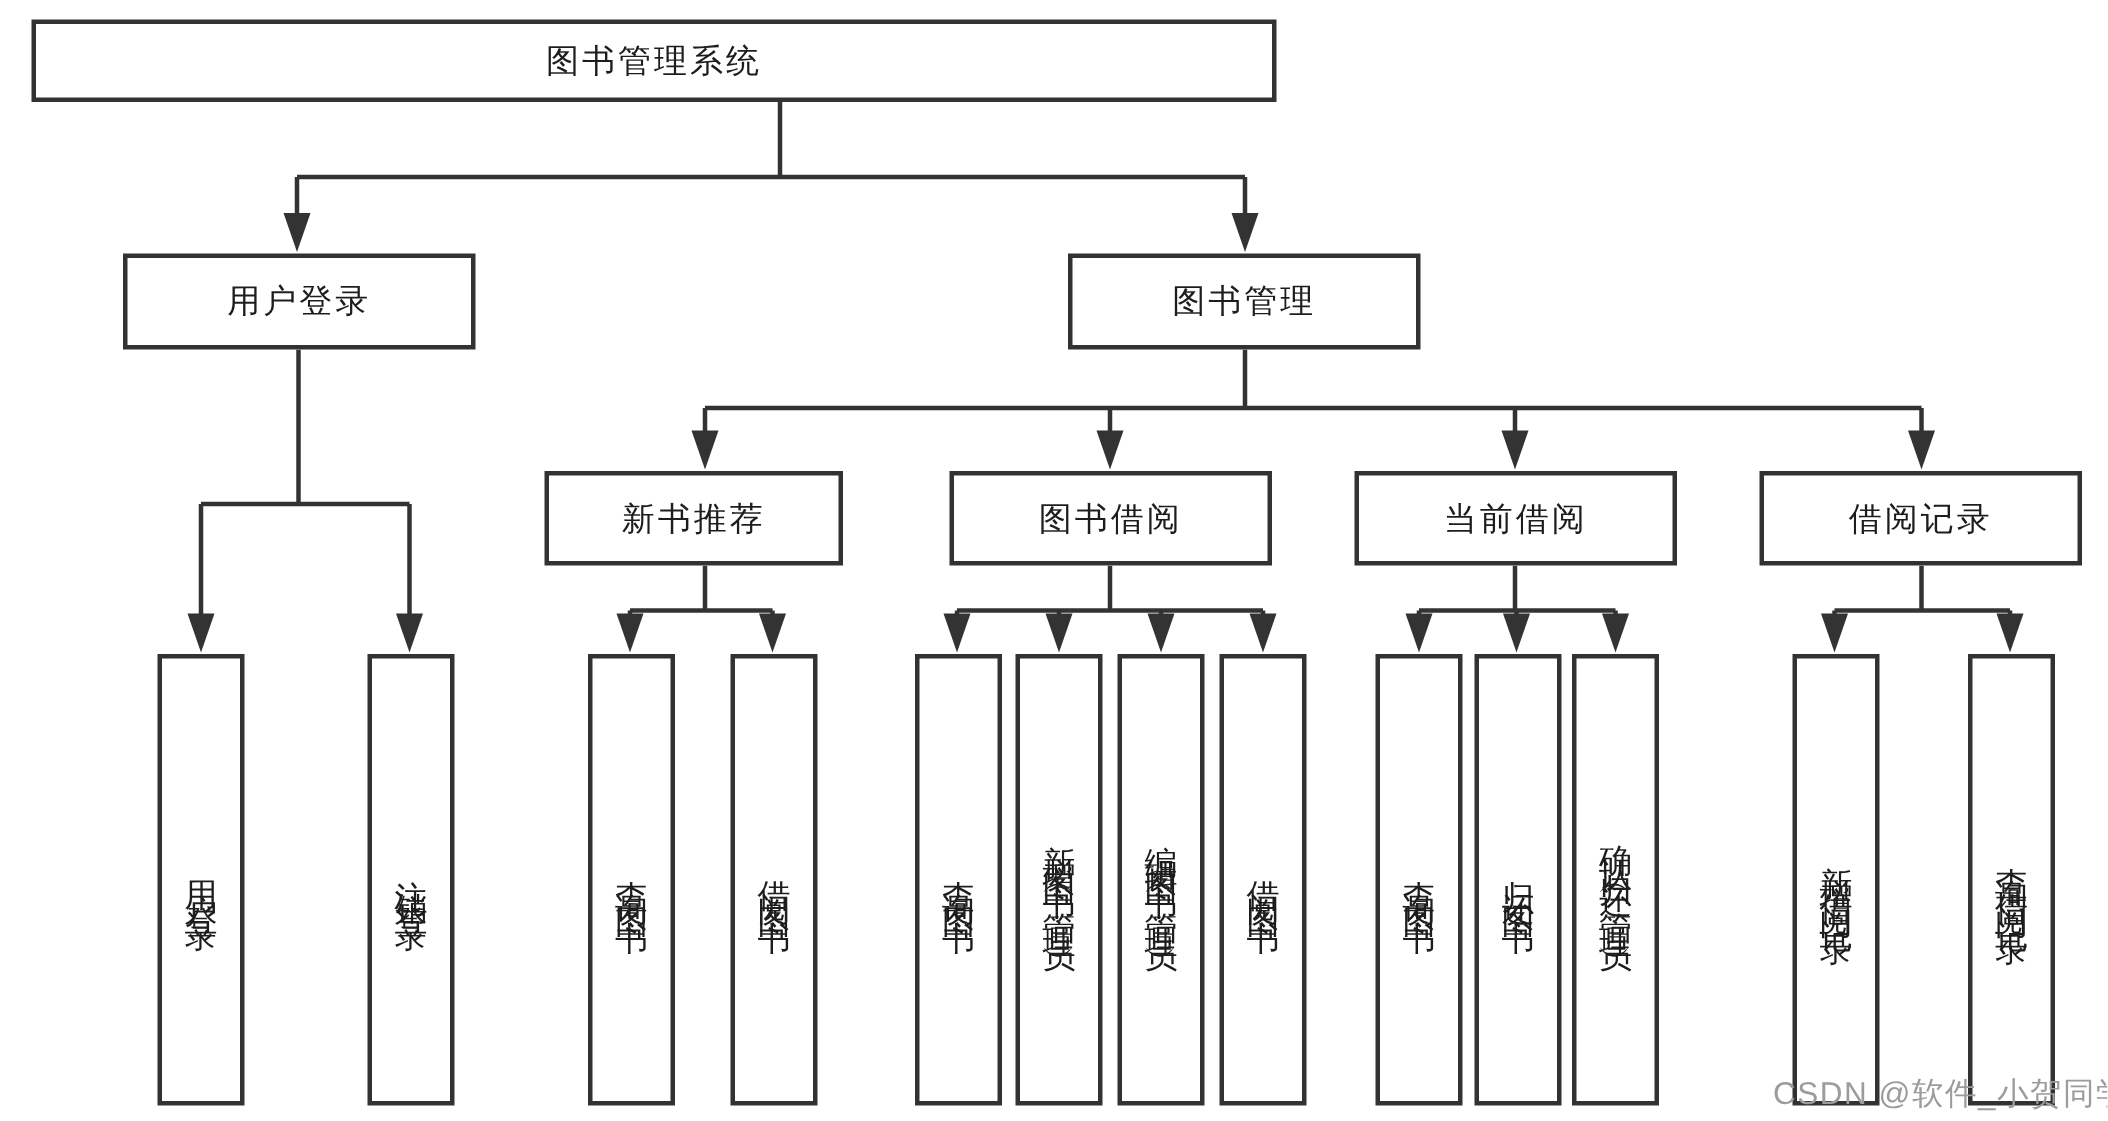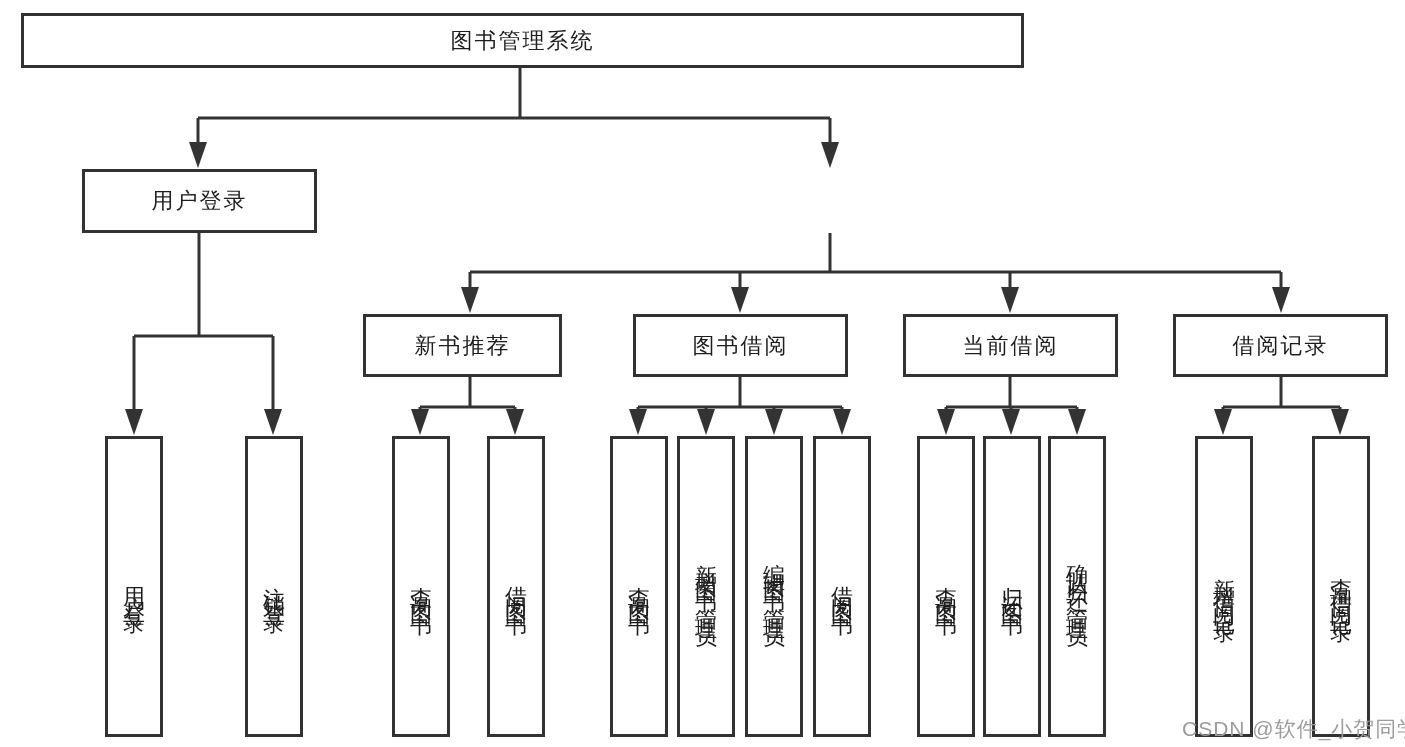--- a/index.html
+++ b/index.html
@@ -100,26 +100,29 @@
       <line x1="1011" y1="407" x2="1011" y2="417" stroke="#333333" stroke-width="3"></line>
       <polygon points="1002,409 1020,409 1011,435" fill="#333333"></polygon>
       <line x1="1077" y1="407" x2="1077" y2="417" stroke="#333333" stroke-width="3"></line>
       <polygon points="1068,409 1086,409 1077,435" fill="#333333"></polygon>
       <line x1="1223" y1="407" x2="1223" y2="417" stroke="#333333" stroke-width="3"></line>
       <polygon points="1214,409 1232,409 1223,435" fill="#333333"></polygon>
       <line x1="1340" y1="407" x2="1340" y2="417" stroke="#333333" stroke-width="3"></line>
       <polygon points="1331,409 1349,409 1340,435" fill="#333333"></polygon>
     </svg>
 
-  <div class="node" style="left:21px; top:13px; width:1003px; height:55px;">
+  <div class="node" style="left:21px; top:13px; width:830px; height:55px;">
     <span class="lbl">图书管理系统</span>
   </div>
 
   <div class="node" style="left:82px; top:169px; width:235px; height:64px;">
     <span class="lbl">用户登录</span>
+  </div>
+  <div class="node" style="left:712px; top:169px; width:235px; height:64px;">
+    <span class="lbl">图书管理</span>
   </div>
 
   <div class="node" style="left:363px; top:314px; width:199px; height:63px;">
     <span class="lbl">新书推荐</span>
   </div>
   <div class="node" style="left:633px; top:314px; width:215px; height:63px;">
     <span class="lbl">图书借阅</span>
   </div>
   <div class="node" style="left:903px; top:314px; width:215px; height:63px;">
     <span class="lbl">当前借阅</span>

